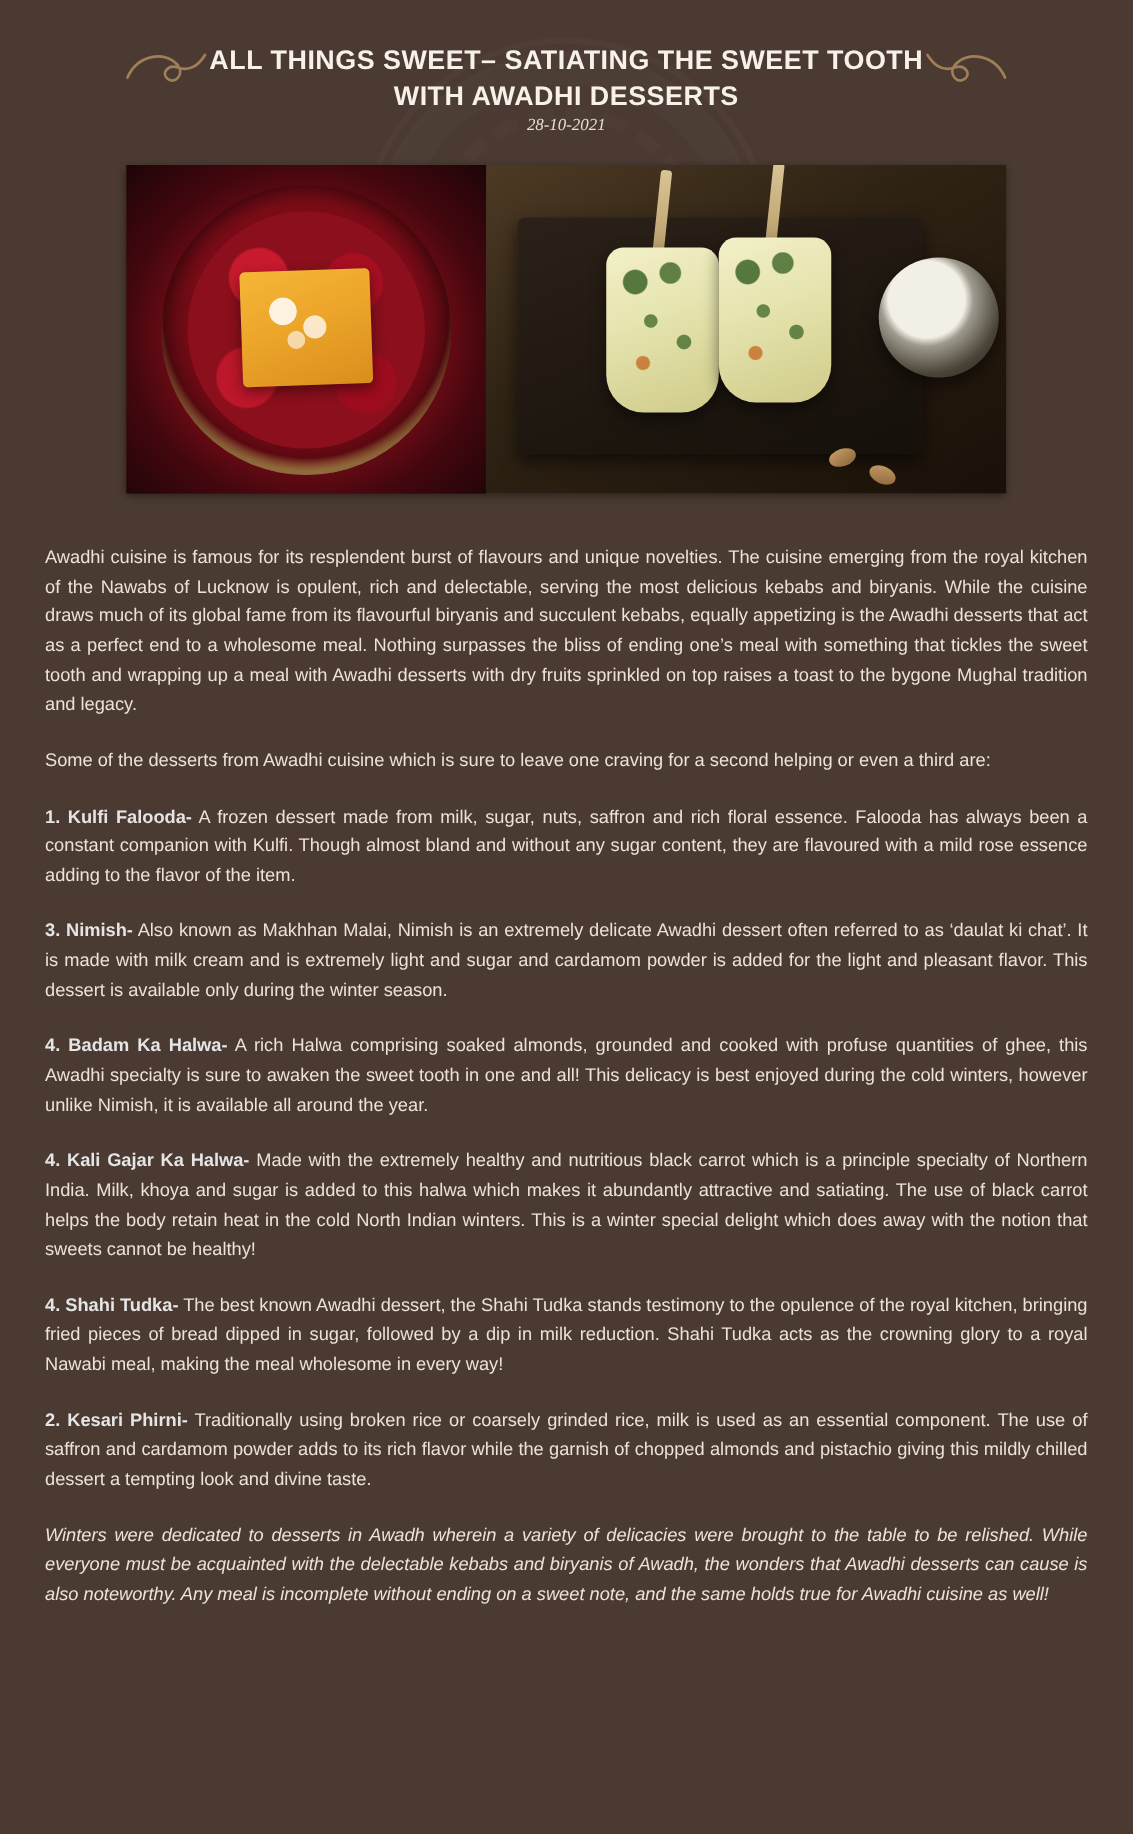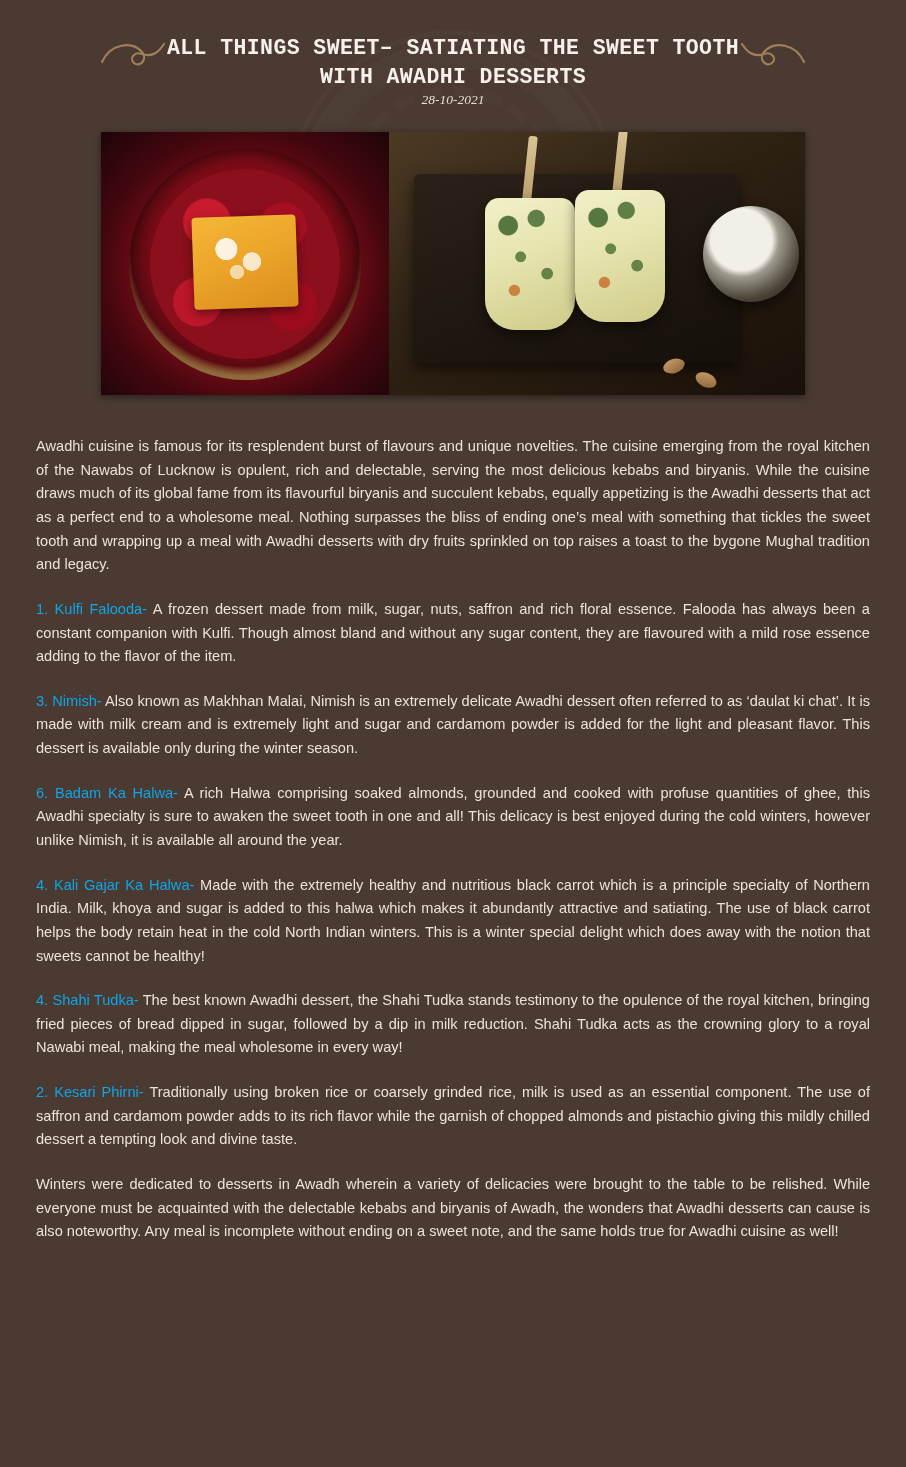--- a/index.html
+++ b/index.html
@@ -55,21 +55,21 @@
     top: 34px;
     width: 70px;
     height: 40px;
     color: #b08b5e;
     opacity: 0.85;
   }
   .flourish.left { left: 98px; }
   .flourish.right { right: 98px; }
 
   h1.post-title {
-    font-family: Liberation Mono, monospace;
+    font-family: Liberation Sans, sans-serif;
     font-size: 21.5px;
     font-weight: bold;
     letter-spacing: 0.4px;
     line-height: 1.35;
     margin: 8px auto 0 auto;
     max-width: 620px;
     color: #f7f1ea;
     text-transform: uppercase;
   }
 
@@ -208,24 +208,24 @@
     padding: 0 36px;
   }
 
   p.para {
     font-size: 14.6px;
     line-height: 1.62;
     text-align: justify;
     color: #ece2d7;
     margin: 0 0 21px 0;
   }
-  p.para:last-child { margin-bottom: 4px; }
+  p.para:last-child { margin-bottom: 4px; font-style: italic; }
   p.para b {
-    color: #0ea5e9;
-    font-weight: normal;
+    color: #e5e5e5;
+    font-weight: bold;
   }
   .spacer-para { margin-top: 30px; }
 </style>
 </head>
 <body>
 
 <div class="watermark"></div>
 
 <div class="page">
 
@@ -265,31 +265,34 @@
       <div class="almond a2"></div>
     </div>
   </div>
 
   <main class="content">
 
     <p class="para">
       <b></b><span>Awadhi cuisine is famous for its resplendent burst of flavours and unique novelties. The cuisine emerging from the royal kitchen of the Nawabs of Lucknow is opulent, rich and delectable, serving the most delicious kebabs and biryanis. While the cuisine draws much of its global fame from its flavourful biryanis and succulent kebabs, equally appetizing is the Awadhi desserts that act as a perfect end to a wholesome meal. Nothing surpasses the bliss of ending one’s meal with something that tickles the sweet tooth and wrapping up a meal with Awadhi desserts with dry fruits sprinkled on top raises a toast to the bygone Mughal tradition and legacy.</span>
     </p>
 
+    <p class="para">
+      <b></b><span>Some of the desserts from Awadhi cuisine which is sure to leave one craving for a second helping or even a third are:</span>
+    </p>
 
     <p class="para">
       <b>1. Kulfi Falooda-</b><span> A frozen dessert made from milk, sugar, nuts, saffron and rich floral essence. Falooda has always been a constant companion with Kulfi. Though almost bland and without any sugar content, they are flavoured with a mild rose essence adding to the flavor of the item.</span>
     </p>
 
     <p class="para">
       <b>3. Nimish-</b><span> Also known as Makhhan Malai, Nimish is an extremely delicate Awadhi dessert often referred to as ‘daulat ki chat’. It is made with milk cream and is extremely light and sugar and cardamom powder is added for the light and pleasant flavor. This dessert is available only during the winter season.</span>
     </p>
 
     <p class="para">
-      <b>6. Badam Ka Halwa-</b><span> A rich Halwa comprising soaked almonds, grounded and cooked with profuse quantities of ghee, this Awadhi specialty is sure to awaken the sweet tooth in one and all! This delicacy is best enjoyed during the cold winters, however unlike Nimish, it is available all around the year.</span>
+      <b>4. Badam Ka Halwa-</b><span> A rich Halwa comprising soaked almonds, grounded and cooked with profuse quantities of ghee, this Awadhi specialty is sure to awaken the sweet tooth in one and all! This delicacy is best enjoyed during the cold winters, however unlike Nimish, it is available all around the year.</span>
     </p>
 
     <p class="para">
       <b>4. Kali Gajar Ka Halwa-</b><span> Made with the extremely healthy and nutritious black carrot which is a principle specialty of Northern India. Milk, khoya and sugar is added to this halwa which makes it abundantly attractive and satiating. The use of black carrot helps the body retain heat in the cold North Indian winters. This is a winter special delight which does away with the notion that sweets cannot be healthy!</span>
     </p>
 
     <p class="para">
       <b>4. Shahi Tudka-</b><span> The best known Awadhi dessert, the Shahi Tudka stands testimony to the opulence of the royal kitchen, bringing fried pieces of bread dipped in sugar, followed by a dip in milk reduction. Shahi Tudka acts as the crowning glory to a royal Nawabi meal, making the meal wholesome in every way!</span>
     </p>
 

